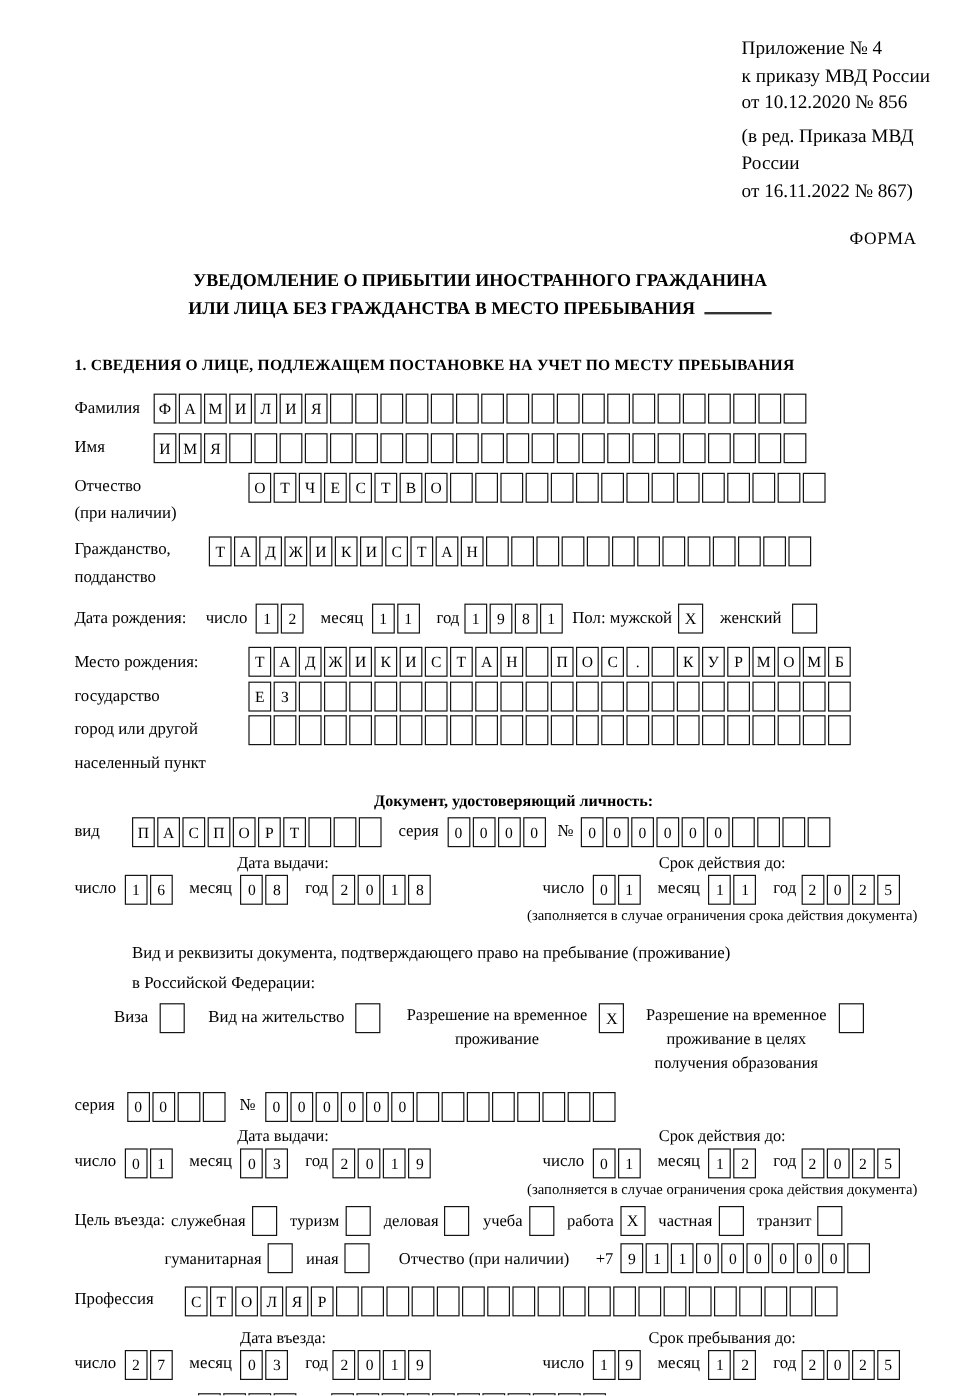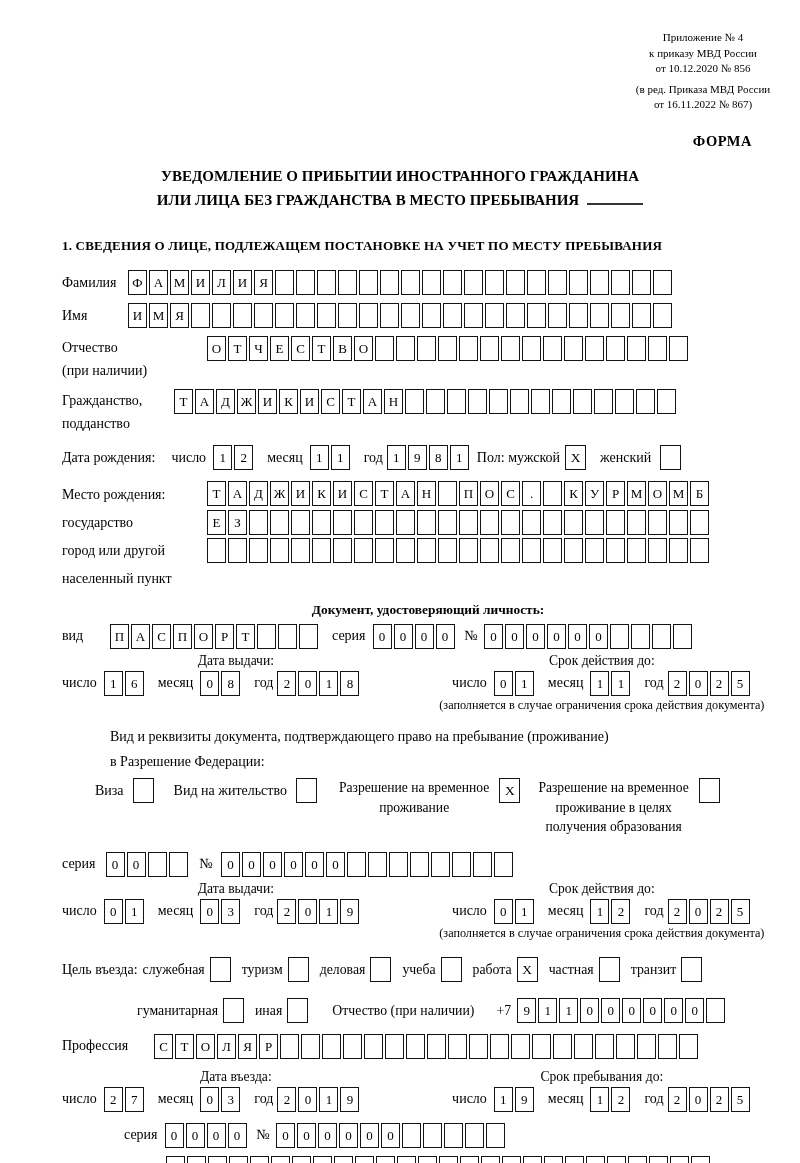--- a/index.html
+++ b/index.html
@@ -2,23 +2,23 @@
 <html><head>
 <meta charset="utf-8">
 <style>
   * { margin:0; padding:0; box-sizing:border-box; }
   html,body { background:#fff; }
   .page {
     width:800px; height:1163px; background:#ffffff; color:#000;
     font-family:"Liberation Serif","DejaVu Serif",serif;
     font-size:14px; overflow:hidden; position:relative;
   }
-  .topblock { margin:30px 18px 0 618px; font-size:11px; line-height:1.42; width:170px;text-align:center; }
+  .topblock { margin:30px 18px 0 618px; font-size:16px; line-height:1.42; width:170px; }
   .topblock .gap { height:5px; }
-  .form-word { text-align:right; padding-right:48px; font-weight:bold; font-size:14.5px; margin-top:20px; letter-spacing:0.5px; }
+  .form-word { text-align:right; padding-right:36px; font-weight:normal; font-size:14.5px; margin-top:20px; letter-spacing:0.5px; }
   .title { text-align:center; font-weight:bold; font-size:15px; line-height:1.6; margin-top:14px; }
   .title .uline { display:inline-block; width:56px; border-bottom:2px solid #333; height:14px; margin-left:8px; }
   .sec-heading { font-weight:bold; font-size:13px; margin:26px 6px 0 62px; letter-spacing:0.2px; }
   .content { padding:0 6px 0 62px; }
 
   .row { display:flex; align-items:flex-start; margin-top:7px; }
   .lbl { font-size:14px; line-height:26px; flex:0 0 auto; }
   .lbl2 { font-size:14px; line-height:23px; flex:0 0 auto; }
   .w66 { width:66px; } .w112 { width:112px; } .w145 { width:145px; } .w78 { width:78px; }
   .cells { display:inline-flex; flex-wrap:nowrap; }
@@ -40,21 +40,21 @@
   .datecol { display:flex; flex-direction:column; }
   .datecol .cap { text-align:center; font-size:13.6px; margin-bottom:1px; }
   .dcl { width:47.5%; } .dcr { width:52.5%; }
   .dg { display:flex; align-items:center; }
   .note { font-size:12.2px; text-align:center; margin-top:2px; }
   .plain { font-size:14px; line-height:1.75; margin-top:12px;margin-left:48px; }
   .vrow { display:flex; align-items:flex-start; margin-top:4px;margin-left:33px; }
   .vitem { display:flex; align-items:flex-start; }
   .vitem .t { font-size:14px; line-height:25px; margin-right:9px; }
   .vitem .t2 { font-size:13.6px; line-height:1.45; text-align:center; margin-right:10px; }
-  .purp { display:flex; align-items:center; margin-top:16px; flex-wrap:nowrap; }
+  .purp { display:flex; align-items:center; margin-top:6px; flex-wrap:nowrap; }
   .purp .t { font-size:13.8px; margin:0 5px 0 11px; }
   .purp .t.first { margin-left:0; }
   .indent140 { margin-left:75px; }
   .mt10 { margin-top:10px; } .mt14 { margin-top:14px; } .mt16 { margin-top:16px; }
 </style>
 </head>
 <body>
 
 <div class="page">
 
@@ -316,21 +316,21 @@
             <span class="c"></span>
             <span class="c"></span>
             <span class="c"></span>
             <span class="c"></span>
           </span>
       </span>
     </div>
 
     <div class="center-bold">Документ, удостоверяющий личность:</div>
 
-    <div class="row" style="align-items:flex-end; margin-top:5px;">
+    <div class="row" style="align-items:flex-start; margin-top:5px;">
       <span class="lbl" style="width:48px">вид</span>
       <span class="cells">
           <span class="c">П</span>
           <span class="c">А</span>
           <span class="c">С</span>
           <span class="c">П</span>
           <span class="c">О</span>
           <span class="c">Р</span>
           <span class="c">Т</span>
           <span class="c"></span>
@@ -402,21 +402,21 @@
               <span class="c">2</span>
               <span class="c">5</span>
             </span>
         </div>
         <div class="note">(заполняется в случае ограничения срока действия документа)</div>
       </div>
     </div>
 
     <div class="plain">
       <div>Вид и реквизиты документа, подтверждающего право на пребывание (проживание)</div>
-      <div>в Разрешение Федерации:</div>
+      <div>в Российской Федерации:</div>
     </div>
 
     <div class="vrow">
       <span class="vitem">
         <span class="t">Виза</span>
         <span class="cb"></span>
       </span>
       <span class="vitem" style="margin-left:20px">
         <span class="t">Вид на жительство</span>
         <span class="cb"></span>

